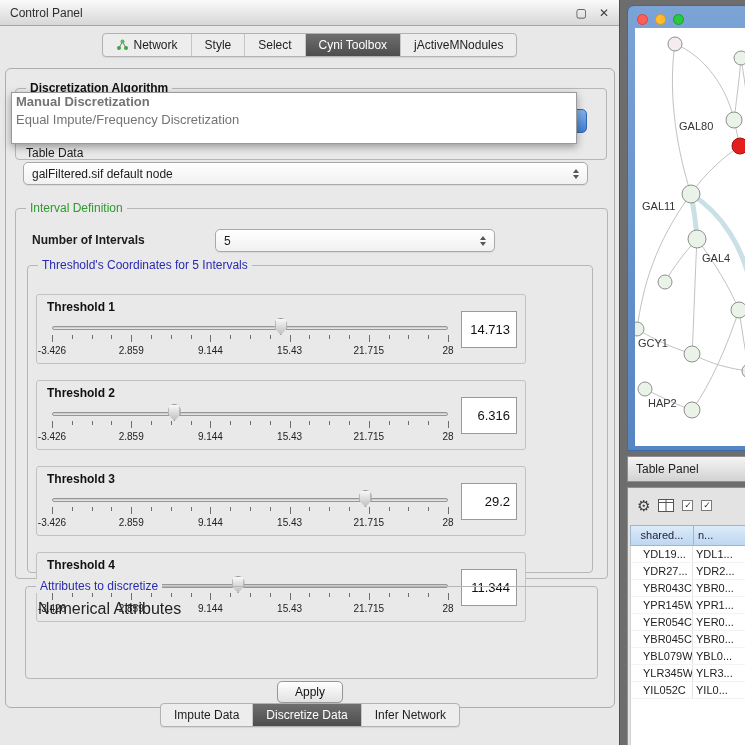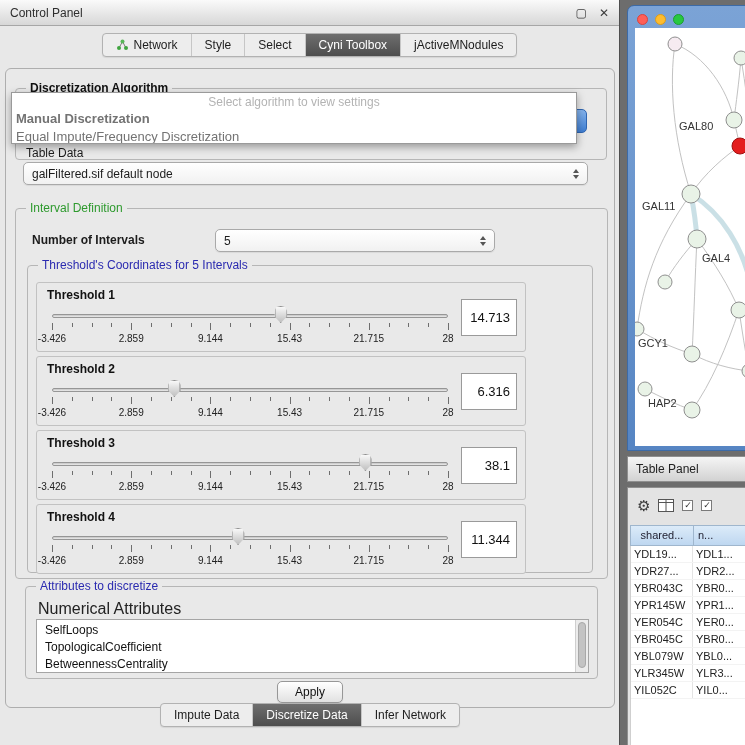--- a/index.html
+++ b/index.html
@@ -44,21 +44,21 @@
   .t-head { display:flex; margin:9px 2px 0 2px; }
   .hcell {
     height:21px; line-height:19px; font-size:11px; text-align:center; color:#223;
     background:linear-gradient(#dcebf9,#bed7f0); border:1px solid #9fb6cd; overflow:hidden; white-space:nowrap;
   }
   .hcell.c0 { width:64px; }
   .hcell.c1 { flex:1; border-left:none; text-align:left; padding-left:4px; }
   .t-body { margin:0 2px; background:#fff; height:200px; overflow:hidden; border-left:1px solid #cfcfcf; }
   .trow { display:flex; height:17px; line-height:17px; font-size:11px; border-bottom:1px solid #f3f3f3; }
   .tcell { overflow:hidden; white-space:nowrap; }
-  .tcell.c0 { width:62px; padding-left:3px; border-right:1px solid #e4e4e4; }
+  .tcell.c0 { width:62px; padding-left:12px; border-right:1px solid #e4e4e4; }
   .tcell.c1 { flex:1; padding-left:3px; }
 
   
   .control-panel {
     position:absolute; left:0; top:0; width:620px; height:745px;
     background:#e8e8e8; border-right:1px solid #4e4e4e;
   }
   .titlebar {
     height:26px; background:linear-gradient(#fafafa,#d7d7d7);
     border-bottom:1px solid #a6a6a6; display:flex; align-items:center; padding:0 10px;
@@ -113,21 +113,21 @@
   .combo .val { flex:1; overflow:hidden; white-space:nowrap; }
   .arrows { display:flex; flex-direction:column; gap:2px; margin-left:6px; }
   .tri-up { width:0; height:0; border-left:3px solid transparent; border-right:3px solid transparent; border-bottom:4px solid #555; }
   .tri-dn { width:0; height:0; border-left:3px solid transparent; border-right:3px solid transparent; border-top:4px solid #555; }
 
   .interval-group { left:9px; top:139px; width:593px; height:371px; }
   .th-group { left:11px; top:56px; width:566px; height:308px; }
   .threshold-list { padding-top:12px; }
 
   .threshold-box {
-    position:relative; width:490px; height:70px; margin:4px 0 3px 8px;
+    position:relative; width:490px; height:70px; margin:16px 0 3px 8px;
     background:#e9e9e9; border:1px solid #c2c2c2; border-radius:3px;
   }
   .th-label { position:absolute; left:10px; top:5px; font-size:12px; font-weight:bold; color:#111; }
   .slider-wrap { position:absolute; left:14px; top:22px; width:398px; height:44px; }
   .track {
     position:absolute; left:1px; right:1px; top:9px; height:4px;
     background:linear-gradient(#c4c4c4,#ededed); border:1px solid #969696; border-radius:2px;
   }
   .thumb {
     position:absolute; top:1px; width:13px; height:17px; transform:translateX(-50%);
@@ -323,21 +323,20 @@
 
     <div class="group algo-group">
       <span class="legend dark">Discretization Algorithm</span>
     </div>
     <div class="combo-cap">
       <span class="wtri-up"></span>
       <span class="wtri-dn"></span>
     </div>
 
     <div class="algo-overlay">
-      <div class="opt placeholder">Select algorithm to view settings</div>
       <div class="opt bold">Manual Discretization</div>
       <div class="opt">Equal Impute/Frequency Discretization</div>
     </div>
 
     <span class="field-label" style="left:20px; top:77px;">Table Data</span>
     <div class="combo" style="left:17px; top:93px; width:565px; height:23px;">
       <span class="val">galFiltered.sif default node</span>
       <span class="arrows">
         <span class="tri-up"></span>
           <span class="tri-dn"></span>
@@ -469,21 +468,21 @@
                 </div>
       <div class="scale-labels">
                   <span style="left: 0%;">-3.426</span>
                   <span style="left: 20%;">2.859</span>
                   <span style="left: 40%;">9.144</span>
                   <span style="left: 60%;">15.43</span>
                   <span style="left: 80%;">21.715</span>
                   <span style="left: 100%;">28</span>
                 </div>
     </div>
-    <div class="value-box">38.1</div>
+    <div class="value-box">29.2</div>
   </div>
 
   <div class="threshold-box">
     <div class="th-label">Threshold 4</div>
     <div class="slider-wrap">
       <div class="track"></div>
       <div class="thumb" style="left: 46.9993%;"></div>
       <div class="ticks">
                   <div class="tick major" style="left: 0%;"></div>
                   <div class="tick" style="left: 5%;"></div>
@@ -518,28 +517,20 @@
     </div>
     <div class="value-box">11.344</div>
   </div>
 </div>
       </div>
     </div>
 
     <div class="group attr-group">
       <span class="legend blue">Attributes to discretize</span>
       <span class="attr-label">Numerical Attributes</span>
-      <div class="attr-list">
-        <div class="attr-scrollbar">
-          <div class="attr-scroll-thumb"></div>
-        </div>
-      <div class="attr-item">SelfLoops</div>
-          <div class="attr-item">TopologicalCoefficient</div>
-          <div class="attr-item">BetweennessCentrality</div>
-        </div>
     </div>
 
     <div class="apply-btn">Apply</div>
   </div>
 
   <div class="bottom-tabrow">
     <div class="tabs">
       <div class="tab">
         <span>Impute Data</span>
       </div>

